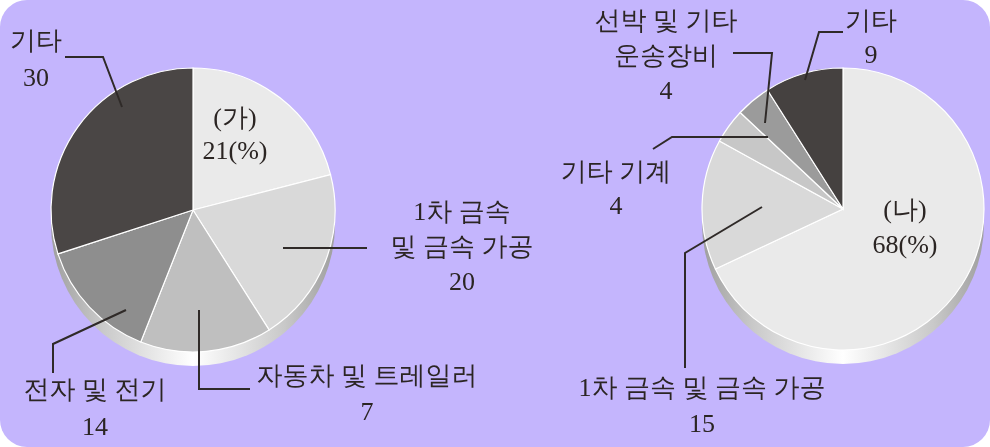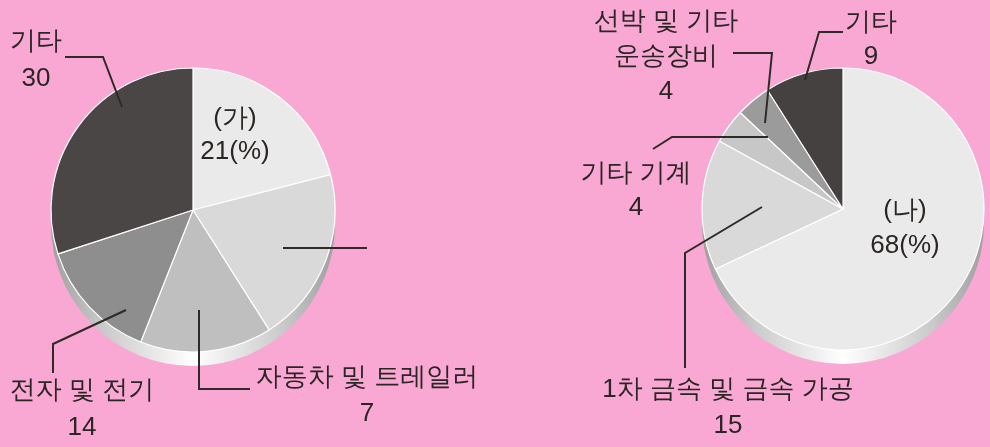--- a/index.html
+++ b/index.html
@@ -1,17 +1,17 @@
 <!DOCTYPE html>
 <html><head>
 <meta charset="utf-8">
 <style>
   html,body{margin:0;padding:0;background:#ffffff;}
-  #stage{position:relative;width:990px;height:447px;background:#f9a8d4;overflow:hidden;
-         font-family:Liberation Sans, sans-serif;}
+  #stage{position:relative;width:990px;height:447px;background:#c4b5fd;overflow:hidden;
+         font-family:Liberation Serif, serif;border-radius:27px;}
   #chart-svg{position:absolute;left:0;top:0;}
   .lbl{position:absolute;white-space:pre-line;text-align:center;color:#2b2523;
        font-size:26px;font-weight:400;letter-spacing:0px;}
 </style>
 </head>
 <body>
 
 <div id="stage">
 
   <svg id="chart-svg" width="990" height="447" viewBox="0 0 990 447">
@@ -54,36 +54,39 @@
       <polyline points="762,207 685,253 685,368"></polyline>
     </g>
   </svg>
 
   <div class="lbl" style="left:0px;top:22px;width:72px;line-height:37px;">기타
 30</div>
 
   <div class="lbl" style="left:155px;top:101px;width:160px;line-height:33px;">(가)
 21(%)</div>
 
+  <div class="lbl" style="left:362px;top:194px;width:200px;line-height:35px;">1차 금속
+및 금속 가공
+20</div>
 
   <div class="lbl" style="left:232px;top:358px;width:270px;line-height:36px;">자동차 및 트레일러
 7</div>
 
-  <div class="lbl" style="left:0px;top:371px;width:164px;line-height:37px;text-align:center;">전자 및 전기
+  <div class="lbl" style="left:13px;top:371px;width:164px;line-height:37px;text-align:center;">전자 및 전기
 14</div>
 
   <div class="lbl" style="left:566px;top:3px;width:200px;line-height:35px;">선박 및 기타
 운송장비
 4</div>
 
   <div class="lbl" style="left:811px;top:4px;width:120px;line-height:34px;">기타
 9</div>
 
-  <div class="lbl" style="left:536px;top:155px;width:200px;line-height:34px;">기타 기계
+  <div class="lbl" style="left:516px;top:155px;width:200px;line-height:34px;">기타 기계
 4</div>
 
   <div class="lbl" style="left:805px;top:192px;width:200px;line-height:35px;">(나)
 68(%)</div>
 
-  <div class="lbl" style="left:578px;top:370px;width:300px;line-height:36px;">1차 금속 및 금속 가공
+  <div class="lbl" style="left:552px;top:370px;width:300px;line-height:36px;">1차 금속 및 금속 가공
 15</div>
 
 </div>
 
 </body></html>

